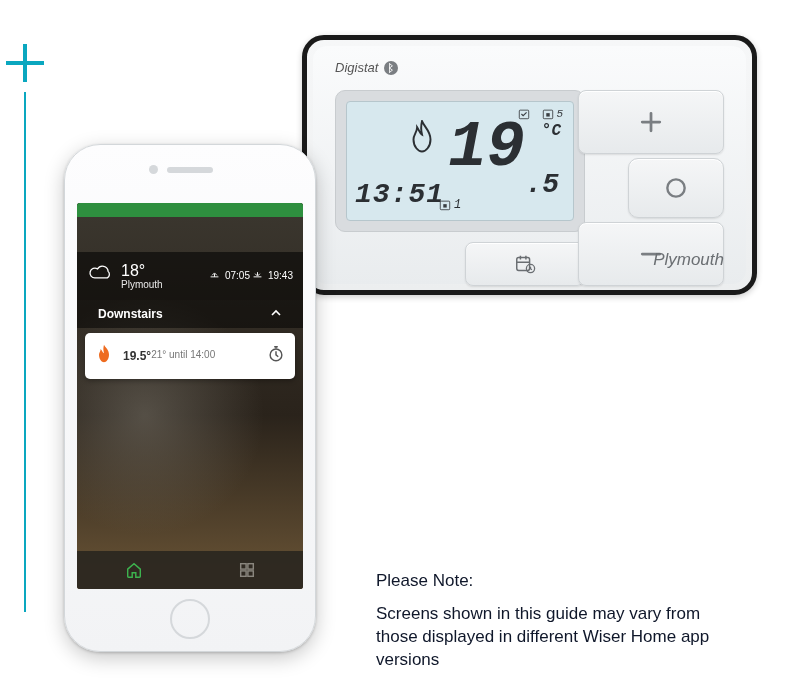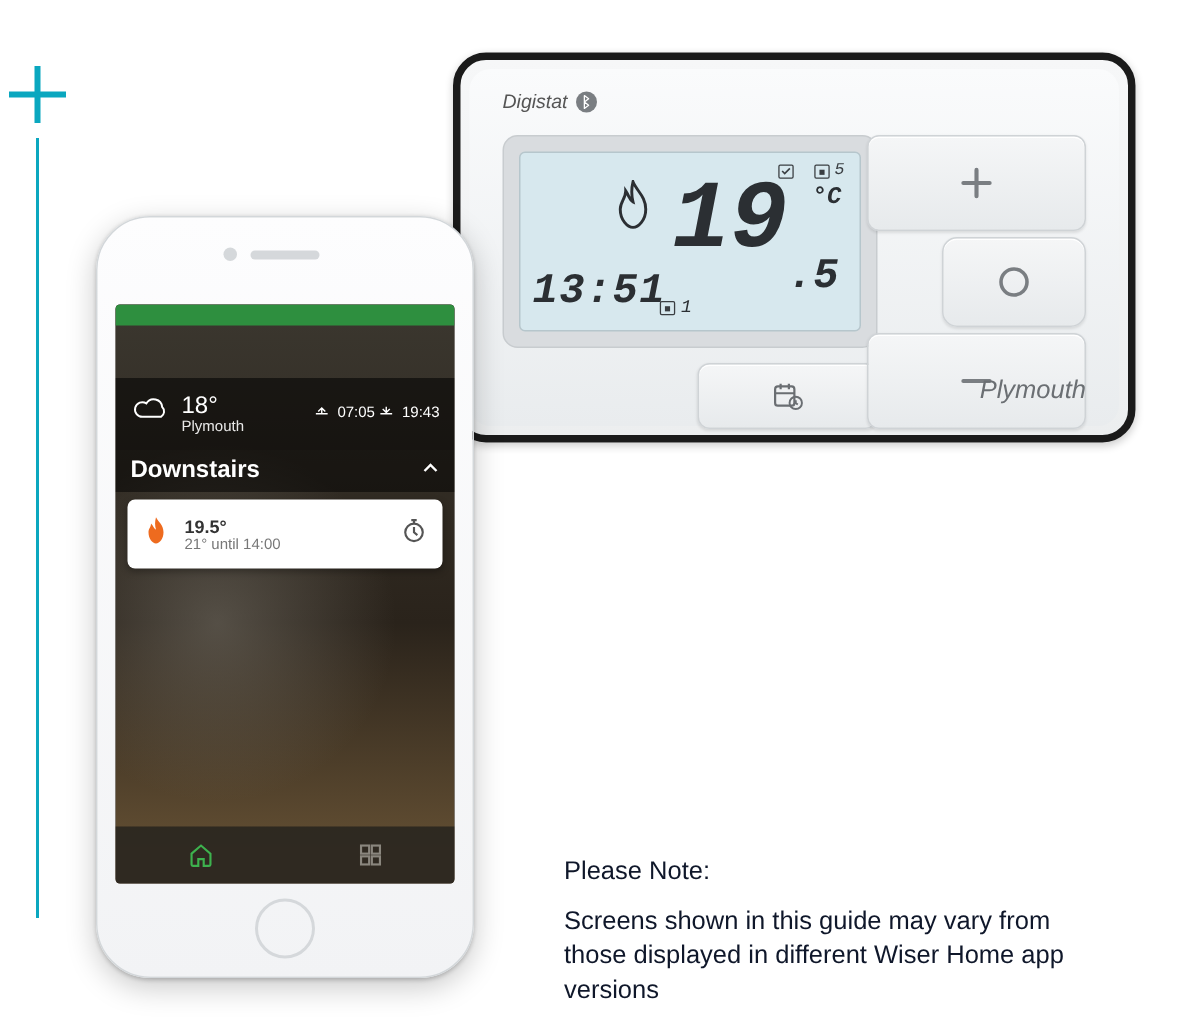--- a/index.html
+++ b/index.html
@@ -211,34 +211,34 @@
   .wx-left { display:flex; align-items:flex-start; gap:8px; }
   .wx-left svg { width: 26px; height: 20px; }
   .wx-temp { font-size: 16px; font-weight: 500; line-height:1; }
   .wx-loc { font-size: 10px; opacity:.9; }
   .wx-right { margin-left:auto; text-align:right; font-size:10px; line-height:1.4; display:flex; flex-direction:row; gap:2px;}
   .wx-right-row { display:flex; align-items:center; gap:5px; justify-content:flex-end;}
   .wx-right-row svg { width:11px; height:11px; }
   .zonebar {
     position: absolute; top: 97px; left: 0; right: 0; height: 28px;
     background: rgba(0,0,0,.5);
-    color: #fff; font-size: 16px; font-weight:600;
-    display:flex; align-items:center; padding: 0 10px;
+    color: #fff; font-size: 12px; font-weight:600;
+    display:flex; align-items:center; padding: 0 21px;
   }
   .zone-chev { margin-left:auto; }
   .zone-chev svg { width:12px; height:12px; }
   .zonecard {
     position: absolute; top: 130px; left: 8px; right: 8px; height: 46px;
     background: #fff; border-radius: 5px;
     box-shadow: 0 2px 5px rgba(0,0,0,.3);
     display:flex; align-items:center; padding: 0 10px; gap:10px;
   }
   .zonecard .flame svg { width:18px; height:20px; }
   .zonecard .flame svg path { fill:#ee6b1f; }
-  .zonecard-text { display:flex; flex-direction:column; }
+  .zonecard-text { display:flex; }
   .zonecard-temp { font-size:12px; font-weight:700; color:#333; }
   .zonecard-sub { font-size:10px; color:#777; }
   .zonecard-timer { margin-left:auto; }
   .zonecard-timer svg { width:18px; height:18px; }
   .tabbar {
     position:absolute; bottom:0; left:0; right:0; height:38px;
     background: rgba(42,38,32,.92);
     display:flex;
   }
   .tab { flex:1; display:flex; align-items:center; justify-content:center;}

